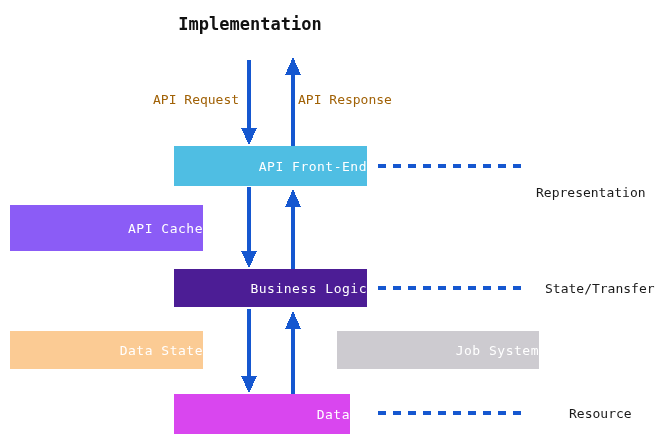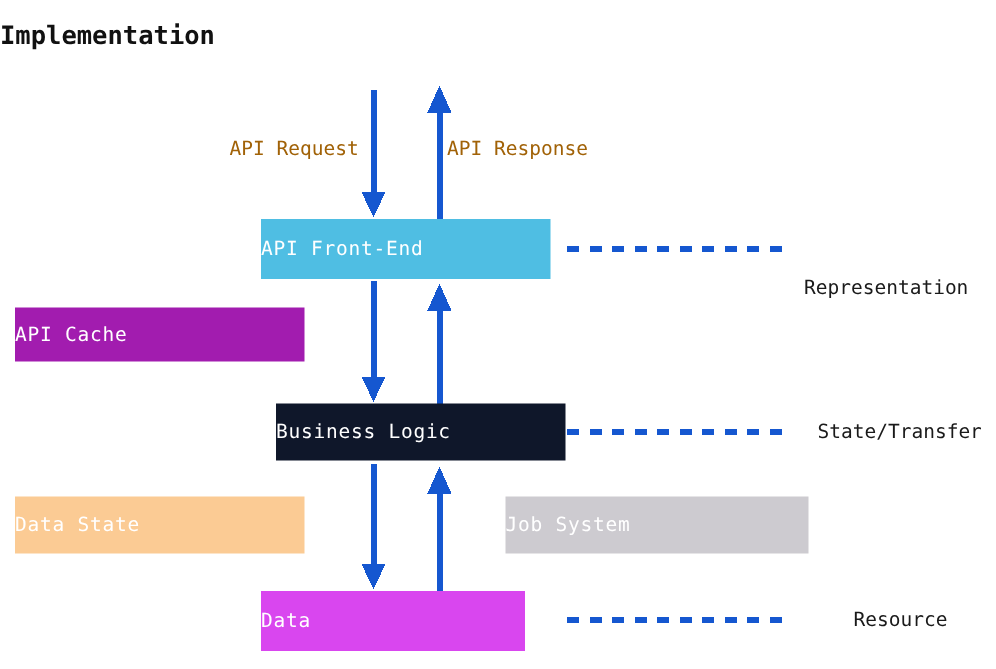--- a/index.html
+++ b/index.html
@@ -21,32 +21,33 @@
     top: 0;
     width: 664px;
     height: 446px;
   }
 
   .title {
     position: absolute;
     left: 0;
     top: 14px;
     width: 500px;
+    text-align: center;
     font-family: "DejaVu Sans Mono", "Liberation Mono", monospace;
     font-size: 17px;
     font-weight: bold;
     color: #111111;
     letter-spacing: 0px;
   }
 
   .node {
     position: absolute;
     display: flex;
     align-items: center;
-    justify-content: flex-start;
+    justify-content: flex-end;
     font-family: "DejaVu Sans Mono", "Liberation Mono", monospace;
     font-size: 13px;
     color: #ffffff;
     letter-spacing: 0.5px;
     box-sizing: border-box;
   }
 
   .edge-label {
     position: absolute;
     font-family: "DejaVu Sans Mono", "Liberation Mono", monospace;
@@ -110,25 +111,25 @@
 
   <line x1="378" y1="166" x2="524" y2="166" stroke="#1557D0" stroke-width="4" stroke-dasharray="8,7"></line>
   <line x1="378" y1="288" x2="524" y2="288" stroke="#1557D0" stroke-width="4" stroke-dasharray="8,7"></line>
   <line x1="378" y1="413" x2="524" y2="413" stroke="#1557D0" stroke-width="4" stroke-dasharray="8,7"></line>
 </svg>
 
 <div class="node" style="left:174px; top:146px; width:193px; height:40px; background:#4FBEE3;">
   <span>API Front-End</span>
 </div>
 
-<div class="node" style="left:10px; top:205px; width:193px; height:36px; background:#a21caf;">
+<div class="node" style="left:10px; top:205px; width:193px; height:46px; background:#8b5cf6;">
   <span>API Cache</span>
 </div>
 
-<div class="node" style="left:184px; top:269px; width:193px; height:38px; background:#0f172a;">
+<div class="node" style="left:174px; top:269px; width:193px; height:38px; background:#4c1d95;">
   <span>Business Logic</span>
 </div>
 
 <div class="node" style="left:10px; top:331px; width:193px; height:38px; background:#FBCB94;">
   <span>Data State</span>
 </div>
 
 <div class="node" style="left:337px; top:331px; width:202px; height:38px; background:#CDCBD0;">
   <span>Job System</span>
 </div>

